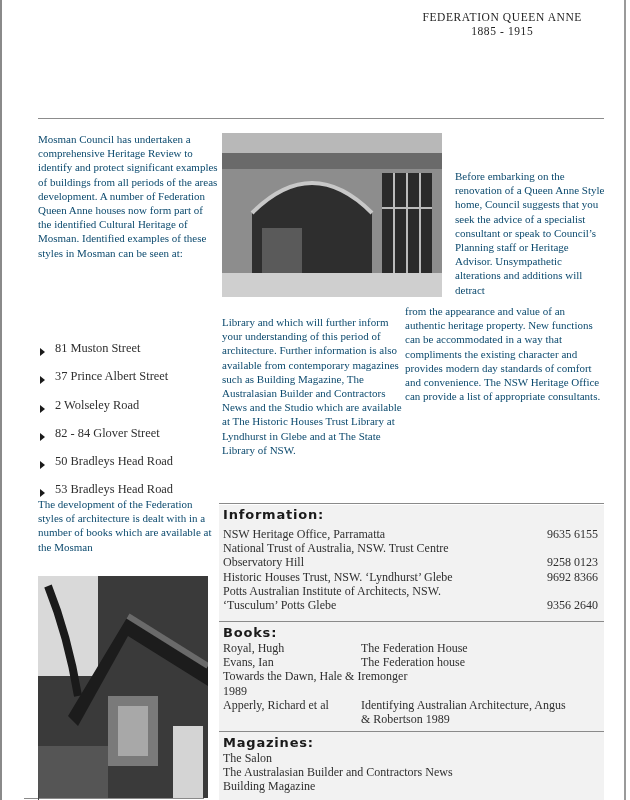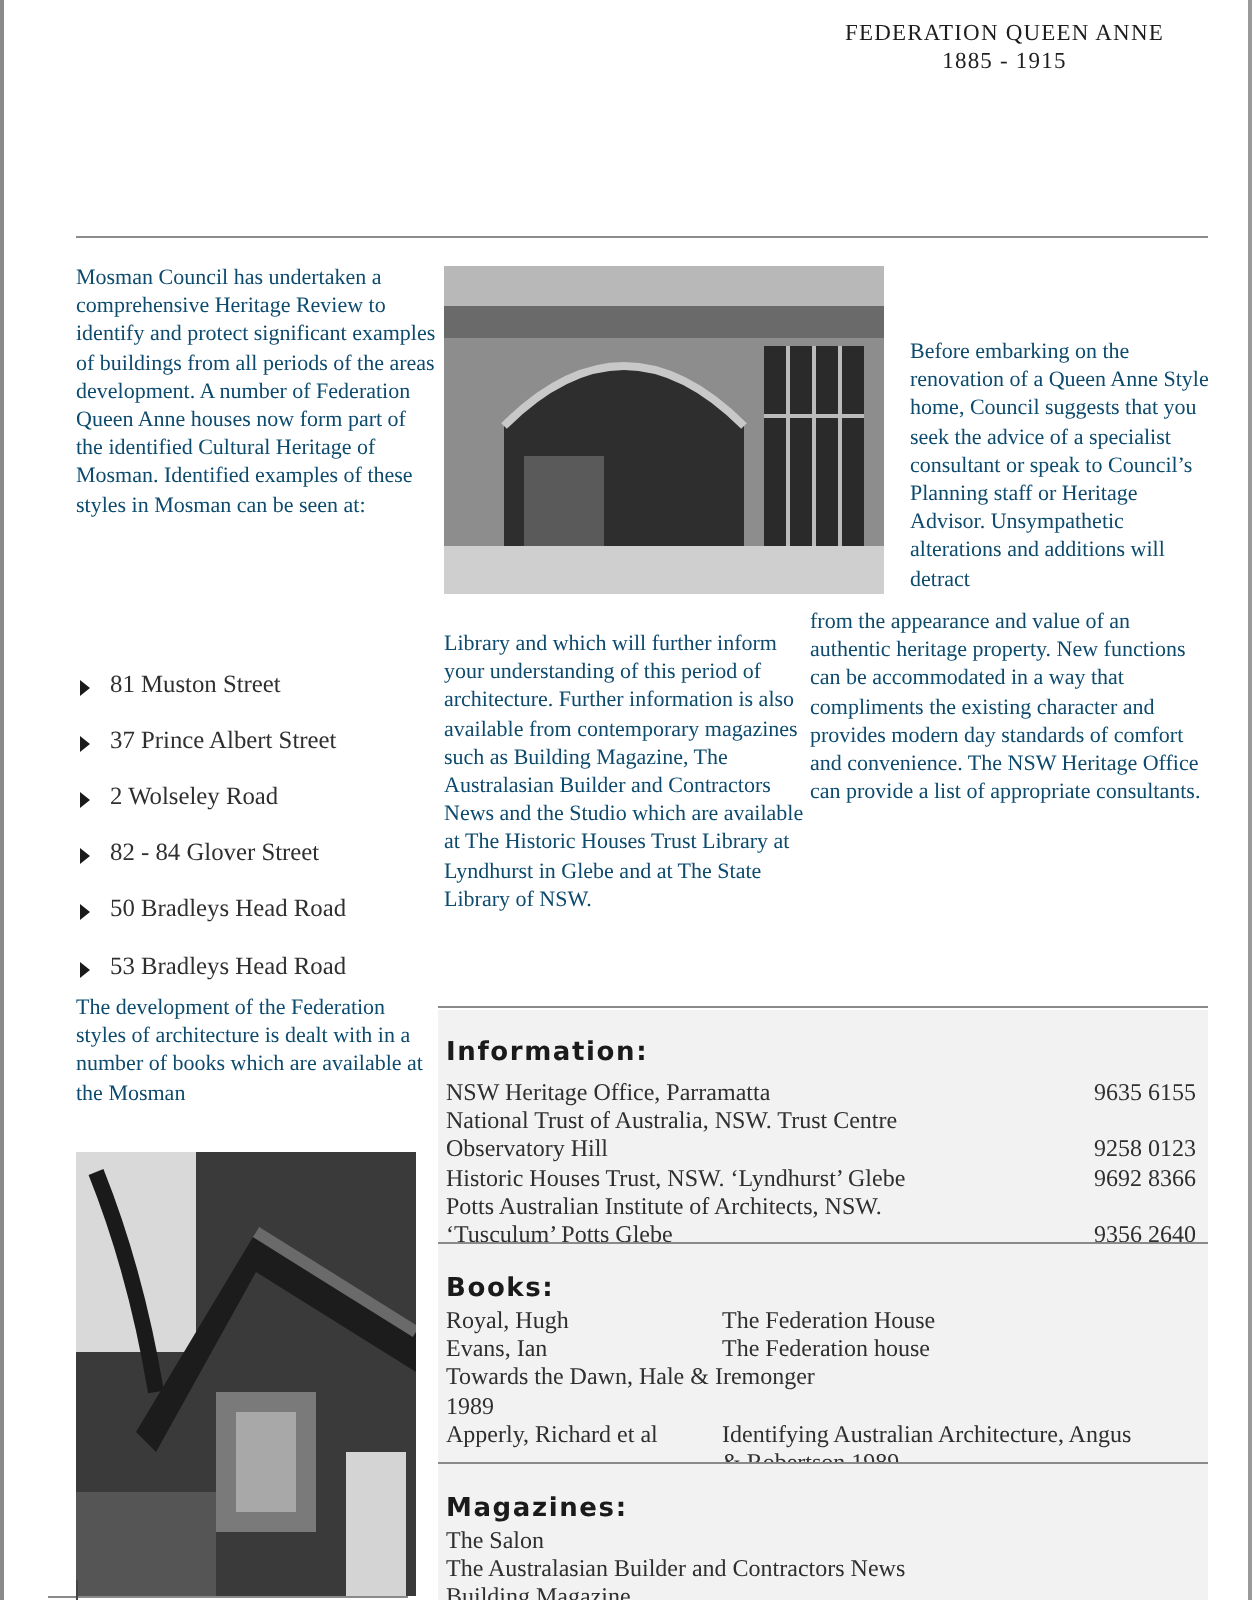--- a/index.html
+++ b/index.html
@@ -10,35 +10,35 @@
     }
     .page-edge-left { position: absolute; left: 0; top: 0; width: 2px; height: 800px; background: #8a8a8a; }
     .page-edge-right { position: absolute; left: 624px; top: 0; width: 2px; height: 800px; background: #9a9a9a; }
     .header { position: absolute; right: 48px; top: 10px; text-align: center;
       font-family: Liberation Serif, serif; font-size: 11.5px; letter-spacing: 0.6px; color: #1e1e1e; line-height: 14px; }
     .top-rule { position: absolute; left: 38px; top: 118px; width: 566px; height: 1px; background: #8c8c8c; }
     .col { position: absolute; font-size: 11px; line-height: 14.2px; color: #0c4a6e; }
     .col p { margin: 0; }
     .col-left { left: 38px; top: 132px; width: 180px; }
     .bullets { position: absolute; left: 38px; top: 328px; width: 180px; margin: 0; padding: 0; list-style: none; font-size: 12.4px; color: #2f2f2f; }
-    .bullets li { height: 28.2px; display: flex; align-items: center; }
+    .bullets li { height: 28.2px; display: flex; align-items: flex-end; }
     .bullet { width: 0; height: 0; border-top: 4px solid transparent; border-bottom: 4px solid transparent; border-left: 5px solid #1a1a1a; margin: 3px 10px 0 2px; }
     .col-left2 { left: 38px; top: 497px; width: 180px; }
     .photo { position: absolute; overflow: hidden; }
     .photo-porch { left: 222px; top: 133px; width: 220px; height: 164px;
       background: linear-gradient(180deg, #6b6b6b 0%, #8a8a8a 15%, #3a3a3a 45%, #4a4a4a 70%, #d0d0d0 88%, #9a9a9a 100%); }
     .photo-house { left: 38px; top: 576px; width: 170px; height: 222px;
       background: linear-gradient(160deg, #dcdcdc 0%, #3a3a3a 25%, #1a1a1a 50%, #555 65%, #2a2a2a 85%, #111 100%); }
     .col-mid { left: 222px; top: 315px; width: 180px; }
     .col-right-top { left: 455px; top: 133px; width: 150px; margin-top: 36px; }
     .col-right-bot { left: 405px; top: 304px; width: 200px; }
     .box { position: absolute; left: 219px; width: 385px; background: #f2f2f2; }
     .box-rule { position: absolute; left: 219px; width: 385px; height: 1px; background: #8a8a8a; }
     .box-title { font-family: "DejaVu Sans", sans-serif; font-size: 13px; font-weight: bold; letter-spacing: 0.8px; color: #1a1a1a; line-height: 16px; }
-    .box-inner { position: absolute; left: 223px; width: 375px; font-size: 12px; line-height: 14.2px; color: #2f2f2f; margin-top: 12px; }
+    .box-inner { position: absolute; left: 223px; width: 375px; font-size: 12px; line-height: 14.2px; color: #2f2f2f; }
     .info-row { display: flex; justify-content: space-between; }
     .book-row { display: flex; }
     .book-author { width: 138px; flex: none; }
     .bottom-rule { position: absolute; left: 24px; top: 798px; width: 180px; height: 1px; background: #8a8a8a; }
     .crop-mark { position: absolute; left: 38px; top: 790px; width: 1px; height: 10px; background: #444; }
   </style>
 </head>
 <body>
 
 <div class="page-edge-left"></div>

